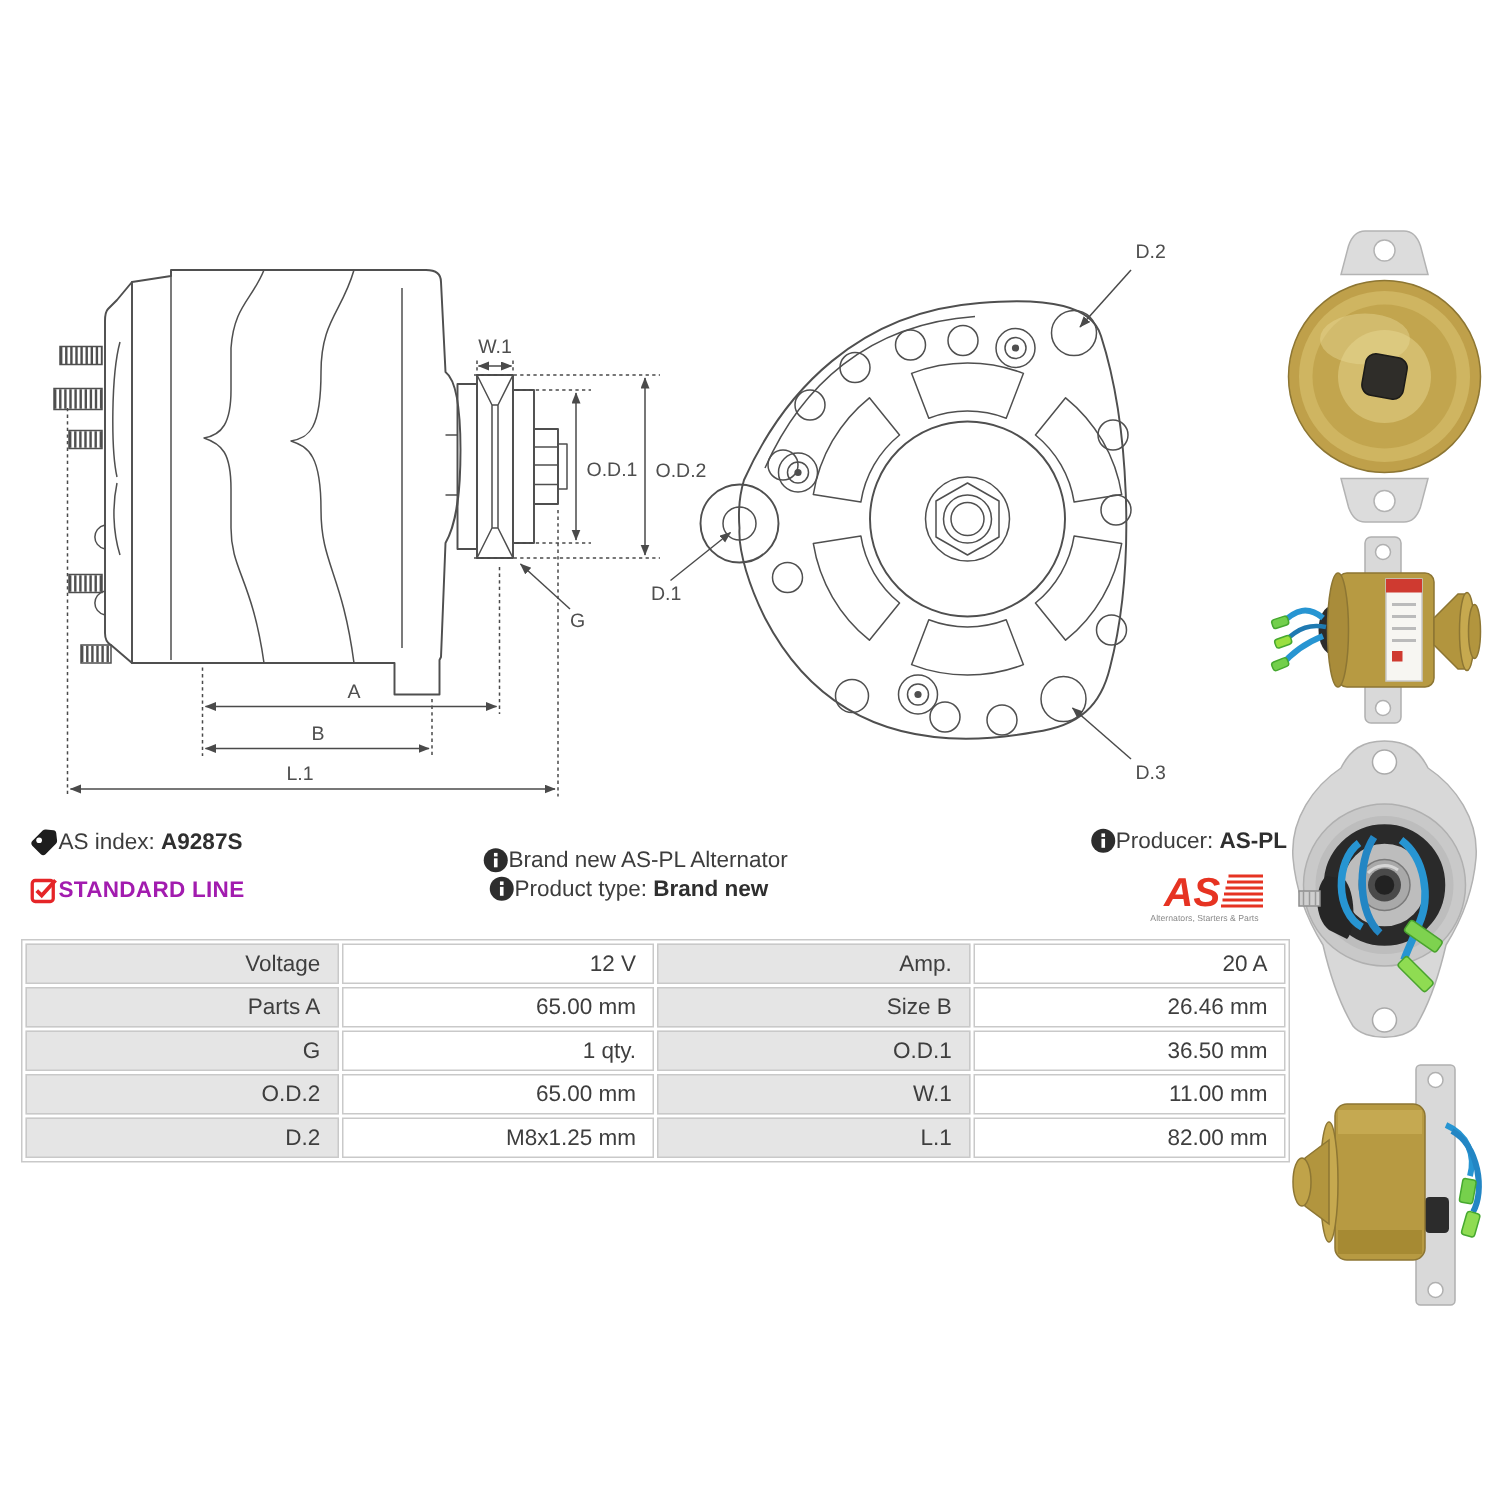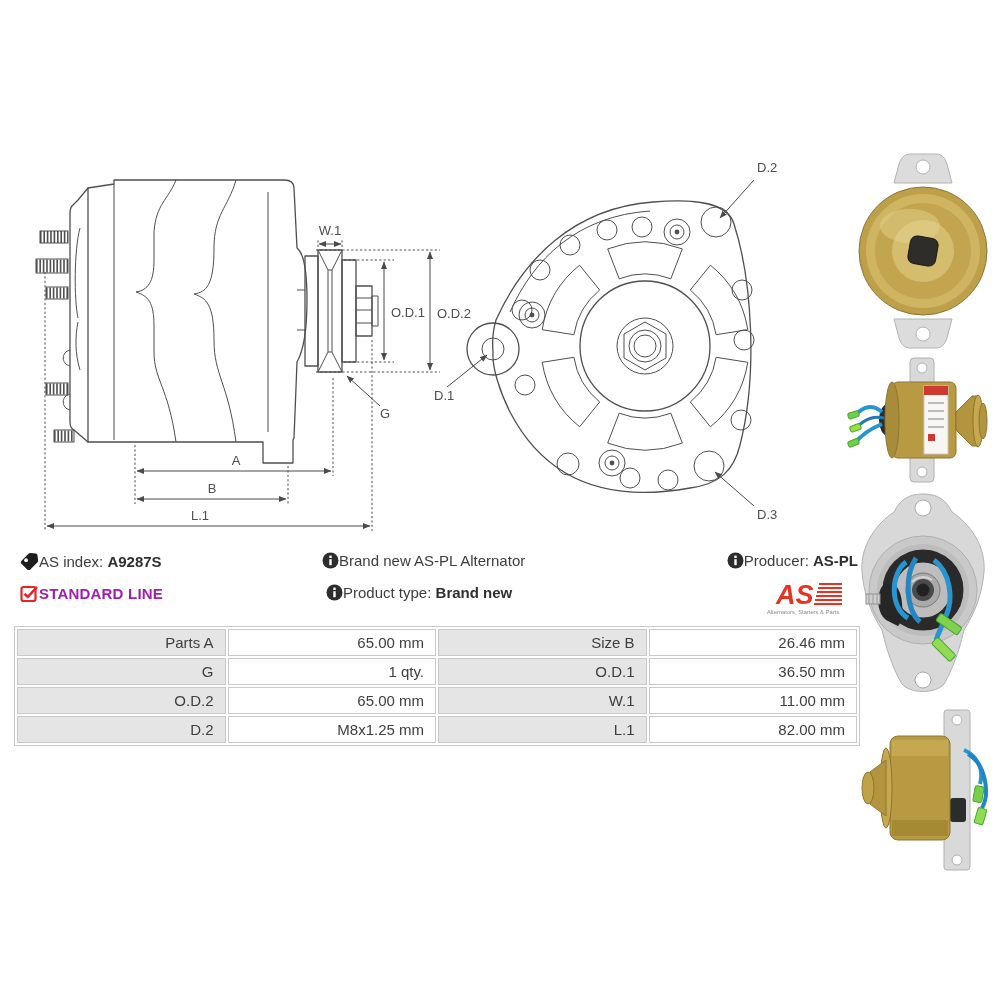--- a/index.html
+++ b/index.html
@@ -272,21 +272,21 @@
     </div>
 
     <div class="info-item" style="left:6px;top:38px">
       <svg width="19" height="19" viewBox="0 0 19 19">
         <rect x="1.5" y="3" width="14" height="14" rx="2" fill="none" stroke="#e52528" stroke-width="2.2"></rect>
         <path d="M4.5,9.8 L7.8,13 L17,2.8" fill="none" stroke="#e52528" stroke-width="2.6"></path>
       </svg>
       <span class="std">STANDARD LINE</span>
     </div>
 
-    <div class="info-item" style="left:308px;top:6px">
+    <div class="info-item" style="left:308px;top:19px">
       <svg width="17" height="17" viewBox="0 0 17 17">
         <circle cx="8.5" cy="8.5" r="8" fill="#2d2d2d"></circle>
         <rect x="7.3" y="3.6" width="2.4" height="2.4" fill="#fff"></rect>
         <rect x="7.3" y="7.2" width="2.4" height="6" fill="#fff"></rect>
       </svg>
       <span class="txt">Brand new AS-PL Alternator</span>
     </div>
 
     <div class="info-item" style="left:312px;top:38px">
       <svg width="17" height="17" viewBox="0 0 17 17">
@@ -317,20 +317,26 @@
         <line x1="54" y1="24" x2="82" y2="24"></line>
       </g>
       <text x="43" y="34" font-size="5.8" fill="#8a8a8a" text-anchor="middle">Alternators, Starters &amp; Parts</text>
     </svg>
   </div>
 
   <div class="spec-wrap">
     <table class="spec">
       <tbody>
         <tr>
+          <td class="lab">Voltage</td>
+          <td class="val">12 V</td>
+          <td class="lab">Amp.</td>
+          <td class="val">20 A</td>
+        </tr>
+        <tr>
           <td class="lab">Parts A</td>
           <td class="val">65.00 mm</td>
           <td class="lab">Size B</td>
           <td class="val">26.46 mm</td>
         </tr>
         <tr>
           <td class="lab">G</td>
           <td class="val">1 qty.</td>
           <td class="lab">O.D.1</td>
           <td class="val">36.50 mm</td>

